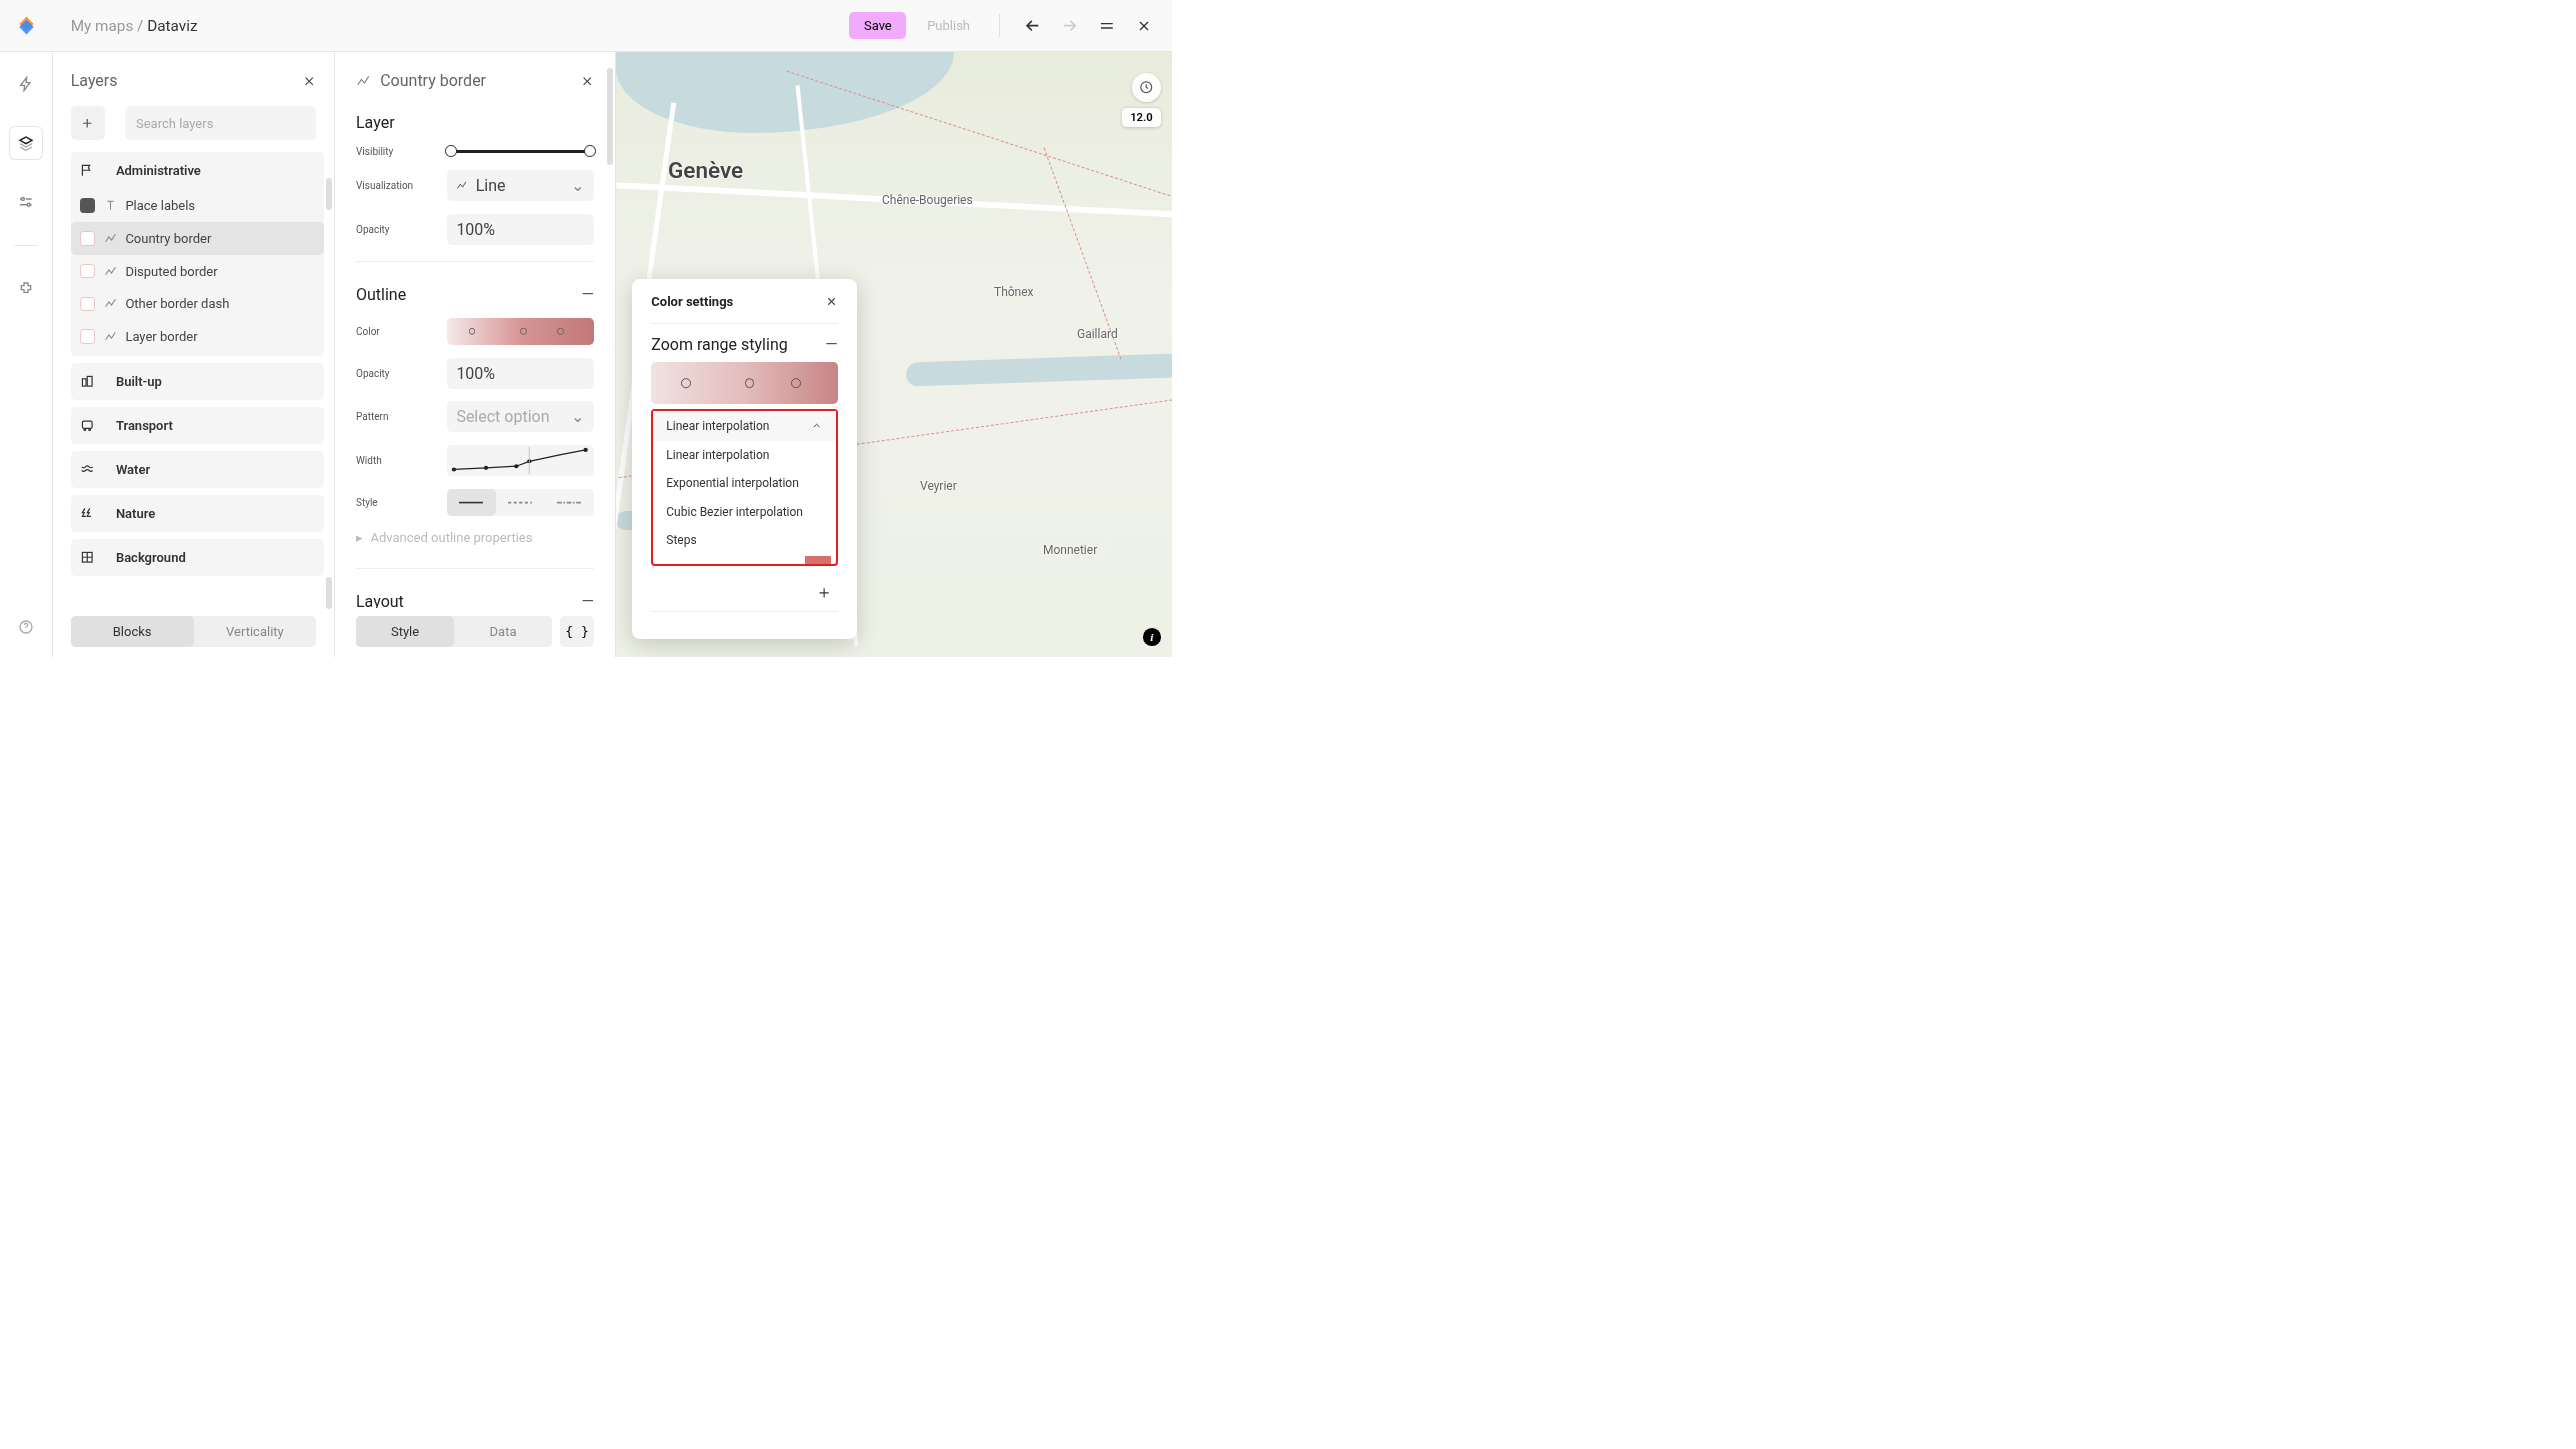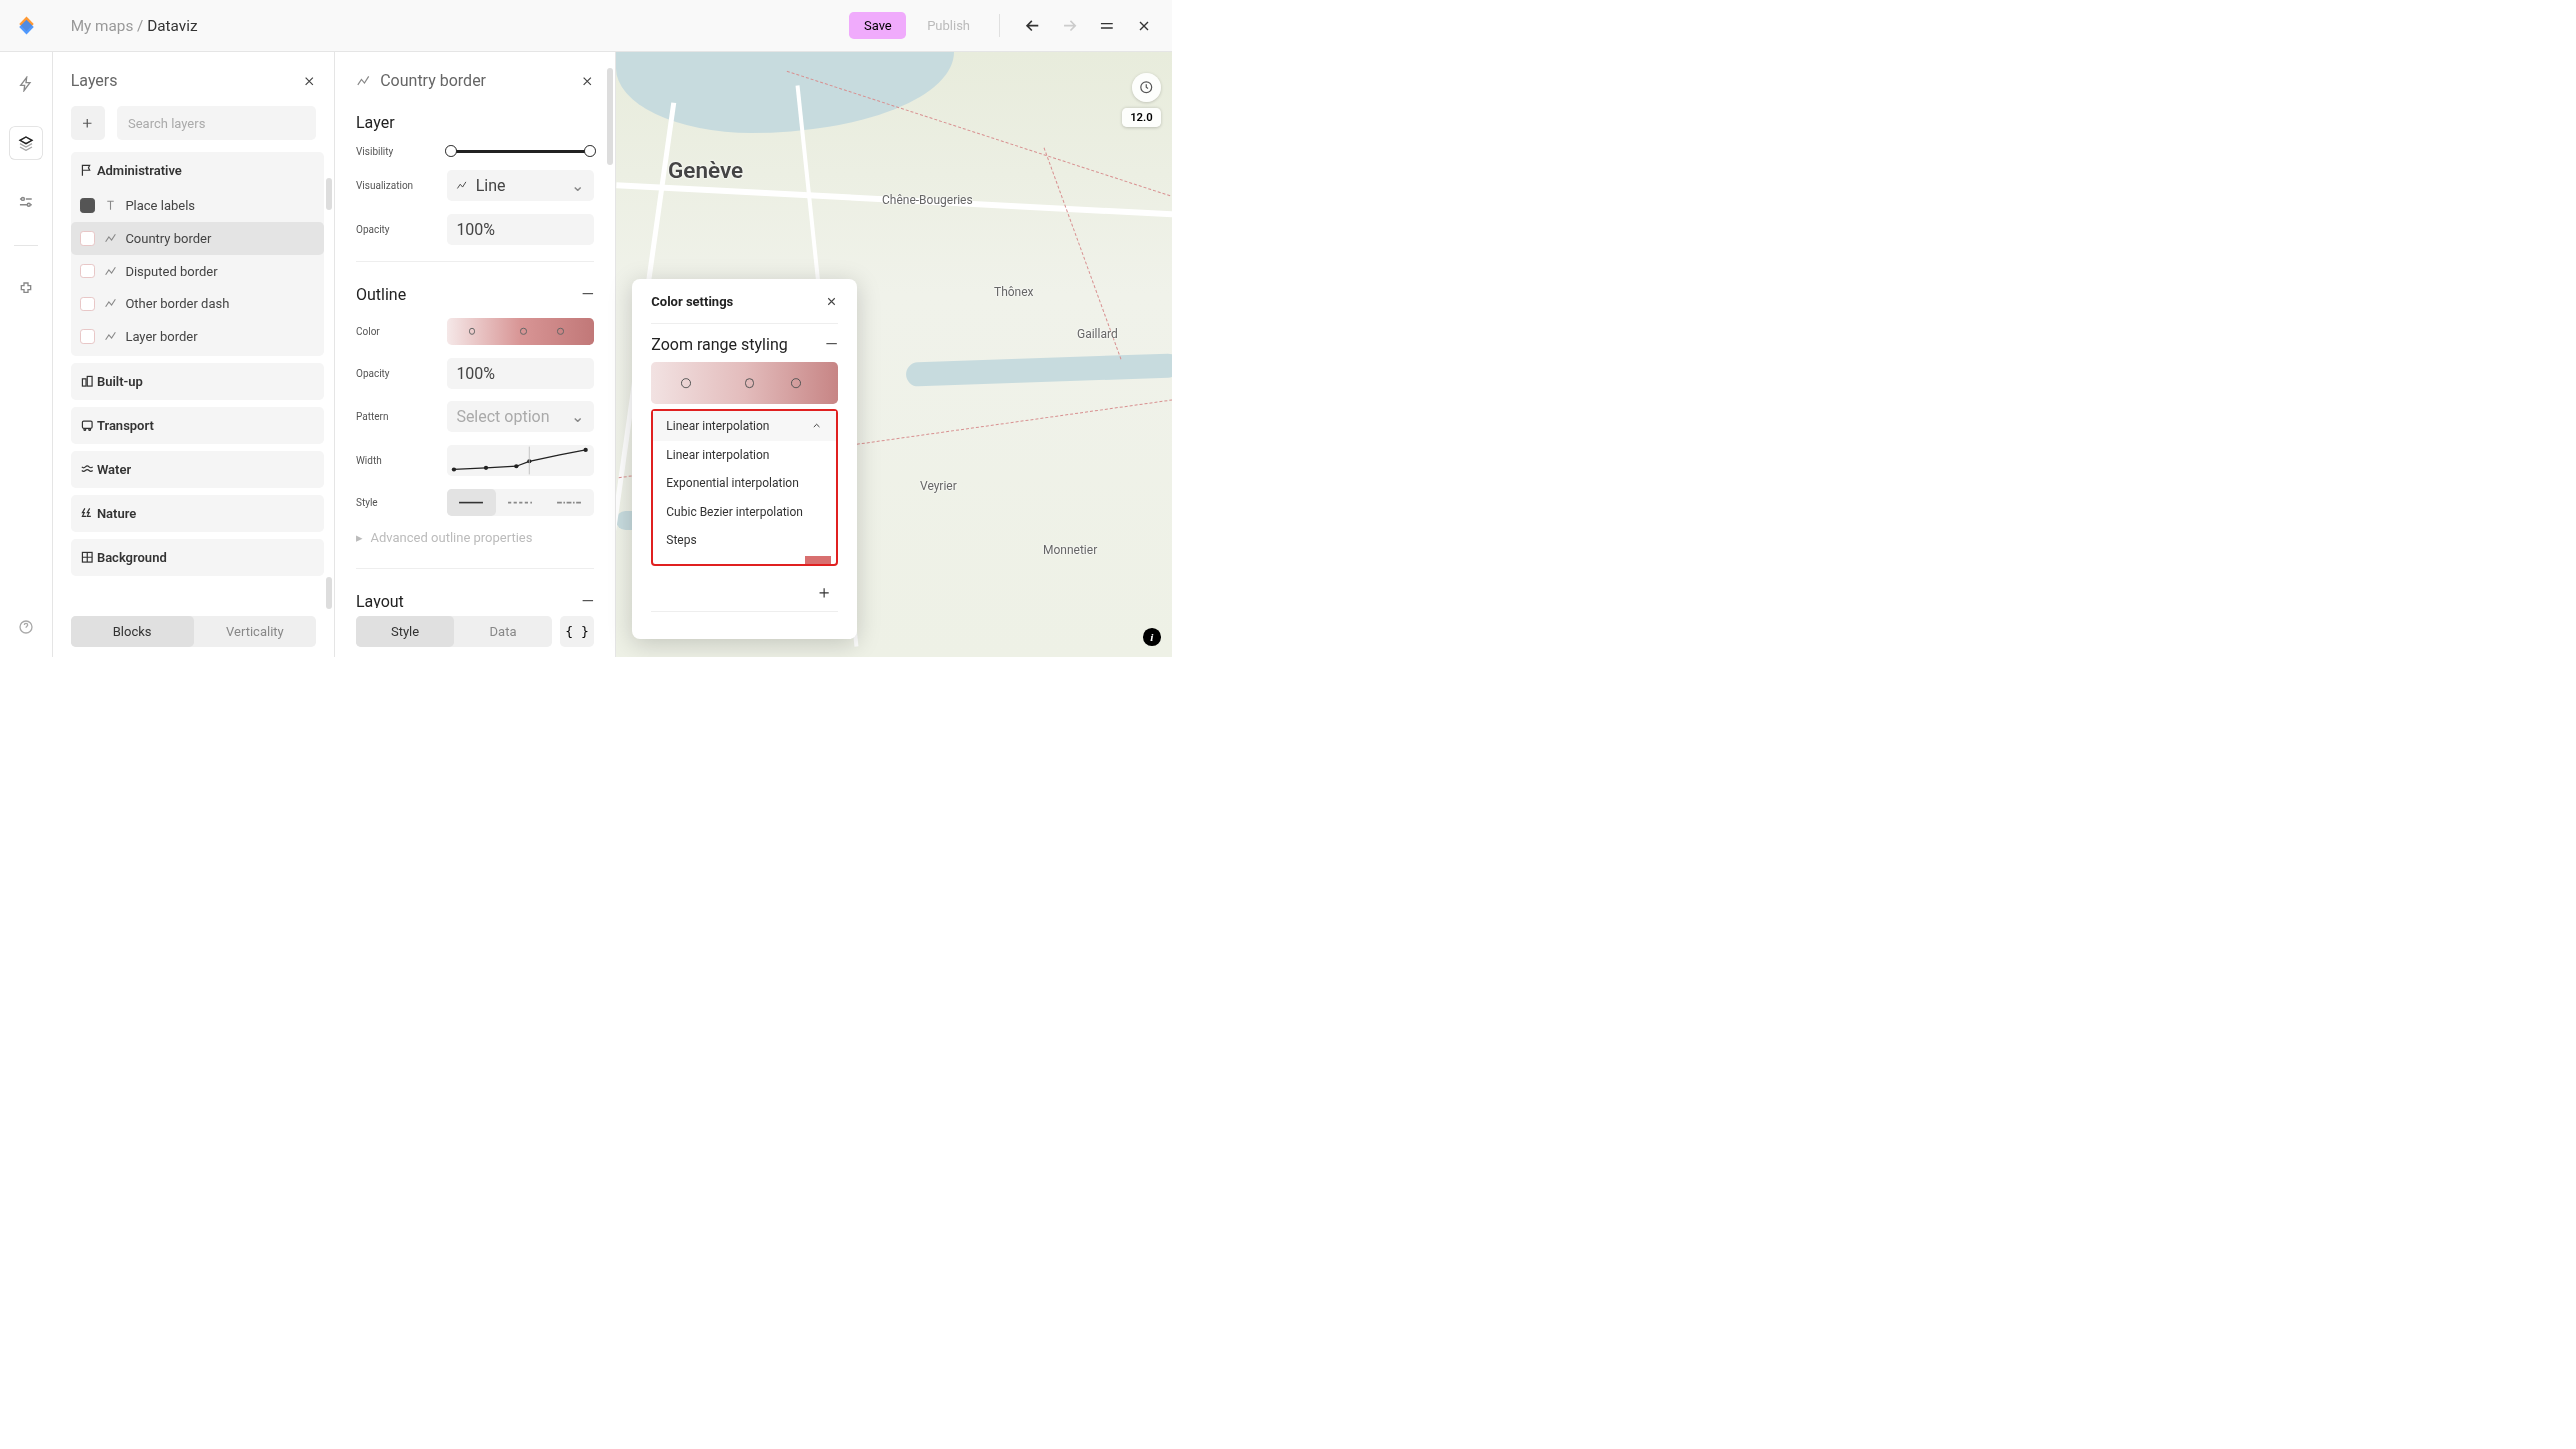--- a/index.html
+++ b/index.html
@@ -21,27 +21,27 @@
 .rail { position: absolute; left: 0; top: 52px; bottom: 0; width: 53px; border-right: 0.8px solid #e5e5e5; display: flex; flex-direction: column; align-items: center; padding-top: 16px; gap: 27px; }
 .rail-item { width: 32px; height: 32px; display: flex; align-items: center; justify-content: center; cursor: pointer; color: #888; border-radius: 4.8px; }
 .rail-item.active { background: #fff; color: #222; box-shadow: 0 0 0 0.8px #ddd; }
 .rail-help { margin-top: auto; margin-bottom: 14.5px; color: #aaa; }
 
 
 .layers-panel { position: absolute; left: 53px; top: 52px; bottom: 0; width: 282px; border-right: 0.8px solid #e5e5e5; background: #fff; display: flex; flex-direction: column; }
 .panel-header { display: flex; align-items: center; padding: 19.3px 17.7px 8px 17.7px; }
 .panel-header h2 { font-size: 16px; font-weight: 400; color: #666; }
 .close-x { margin-left: auto; cursor: pointer; color: #444; }
-.layers-search-row { display: flex; gap: 12px; padding: 8px 17.7px 11.3px 17.7px; }
+.layers-search-row { display: flex; gap: 20px; padding: 8px 17.7px 11.3px 17.7px; }
 .add-btn { width: 34px; height: 34px; border: none; background: #f1f1f1; border-radius: 4.8px; cursor: pointer; display:flex; align-items:center; justify-content:center; color:#555; }
 .search-input { flex: 1; height: 34px; border: none; background: #f4f4f4; border-radius: 4.8px; padding: 0 11.3px; font-size: 13px; color: #333; }
 .search-input::placeholder { color: #aaa; }
 
 .layers-list { flex: 1; overflow-y: auto; padding: 0 9.7px 6.4px 17.7px; }
-.group { background: #f5f5f5; border-radius: 4.8px; margin-bottom: 6.4px; padding: 11.3px 9.7px; display: flex; align-items: center; gap: 2px; font-size: 13px; font-weight: 600; color: #333; cursor: pointer; }
+.group { background: #f5f5f5; border-radius: 4.8px; margin-bottom: 6.4px; padding: 11.3px 9.7px; display: flex; align-items: center; gap: 21px; font-size: 13px; font-weight: 600; color: #333; cursor: pointer; }
 .group.expanded { margin-bottom: 0; border-radius: 4.8px 4.8px 0 0; }
 .layer-items-wrap { background: #f5f5f5; border-radius: 0 0 4.8px 4.8px; margin-bottom: 6.4px; padding-bottom: 3.2px; }
 .layer-item { display: flex; align-items: center; gap: 8px; padding: 8.9px 9.7px; font-size: 13px; color: #444; cursor: pointer; border-radius: 4.8px; margin: 0 0; }
 .layer-item.selected { background: #e4e4e4; }
 .chk { width: 14.5px; height: 14.5px; border-radius: 3.2px; border: 1.6px solid #e8c7c7; background:#fff; flex-shrink:0; }
 .chk.dark { border-color: #555; background: #555; }
 .layer-icon { color: #888; width:14.5px; display:flex; justify-content:center;}
 
 .bottom-tabs { display: flex; gap: 0; padding: 8px 17.7px 9.7px 17.7px; }
 .seg { flex:1; background:#efefef; border-radius:4.8px; display:flex; }

